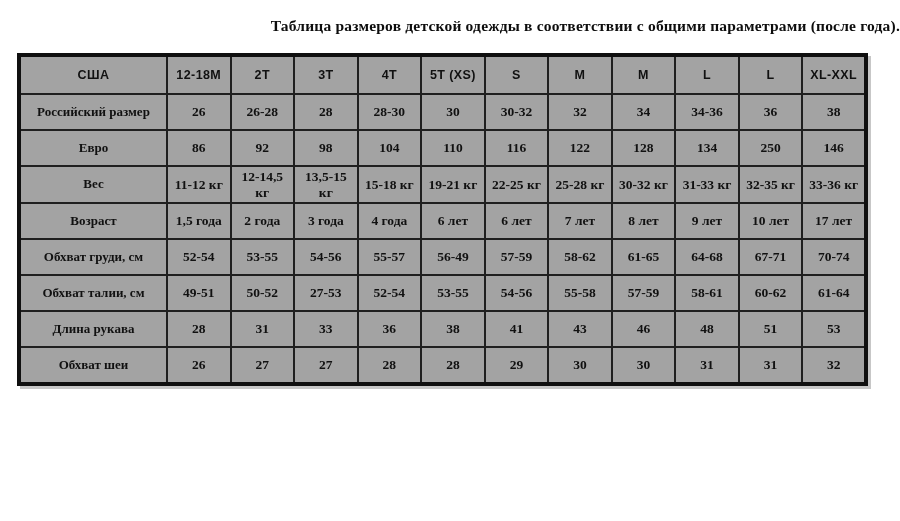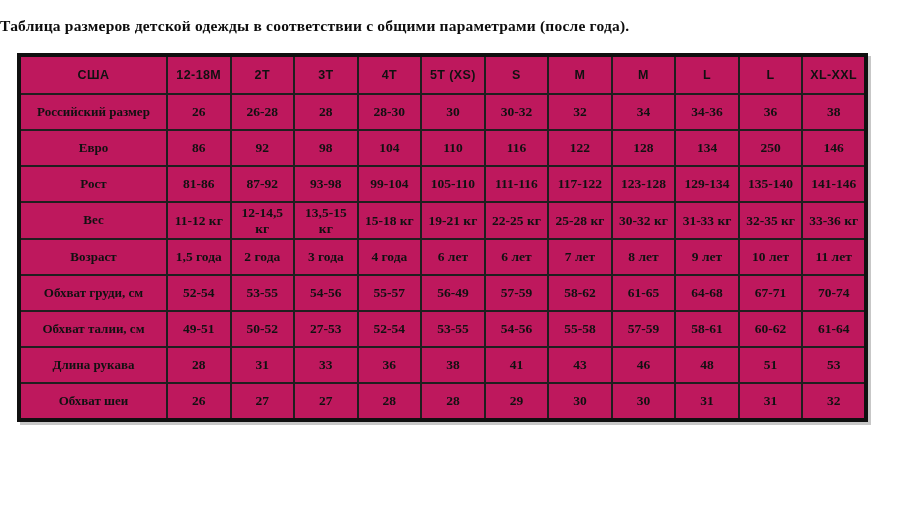--- a/index.html
+++ b/index.html
@@ -13,40 +13,40 @@
     position: relative;
     font-family: "Liberation Serif", serif;
     color: #111111;
     overflow: hidden;
   }
   .title {
     position: absolute;
     top: 17px;
     left: 0;
     width: 100%;
-    text-align: left;
+    text-align: right;
     font-weight: bold;
     font-size: 15.5px;
     font-family: "Liberation Serif", serif;
     letter-spacing: 0.2px;
     color: #0d0d0d;
   }
   .table-wrap {
     position: absolute;
     left: 17px;
     top: 53px;
     width: 851px;
   }
   table.size-table {
     width: 100%;
     border-collapse: collapse;
     table-layout: fixed;
     border: 4px solid #101010;
     box-shadow: 3px 3px 0 #c7c7c7;
-    background: #be185d;
+    background: #a3a3a3;
   }
   .size-table th,
   .size-table td {
     border: 2px solid #1f1f1f;
     text-align: center;
     vertical-align: middle;
     padding: 2px 3px;
     font-weight: bold;
     color: #111111;
     line-height: 1.15;
@@ -129,34 +129,20 @@
           <td>104</td>
           <td>110</td>
           <td>116</td>
           <td>122</td>
           <td>128</td>
           <td>134</td>
           <td>250</td>
           <td>146</td>
         </tr>
         <tr>
-          <th>Рост</th>
-          <td>81-86</td>
-          <td>87-92</td>
-          <td>93-98</td>
-          <td>99-104</td>
-          <td>105-110</td>
-          <td>111-116</td>
-          <td>117-122</td>
-          <td>123-128</td>
-          <td>129-134</td>
-          <td>135-140</td>
-          <td>141-146</td>
-        </tr>
-        <tr>
           <th>Вес</th>
           <td>11-12 кг</td>
           <td>12-14,5 кг</td>
           <td>13,5-15 кг</td>
           <td>15-18 кг</td>
           <td>19-21 кг</td>
           <td>22-25 кг</td>
           <td>25-28 кг</td>
           <td>30-32 кг</td>
           <td>31-33 кг</td>
@@ -168,21 +154,21 @@
           <td>1,5 года</td>
           <td>2 года</td>
           <td>3 года</td>
           <td>4 года</td>
           <td>6 лет</td>
           <td>6 лет</td>
           <td>7 лет</td>
           <td>8 лет</td>
           <td>9 лет</td>
           <td>10 лет</td>
-          <td>11 лет</td>
+          <td>17 лет</td>
         </tr>
         <tr>
           <th>Обхват груди, см</th>
           <td>52-54</td>
           <td>53-55</td>
           <td>54-56</td>
           <td>55-57</td>
           <td>56-49</td>
           <td>57-59</td>
           <td>58-62</td>

